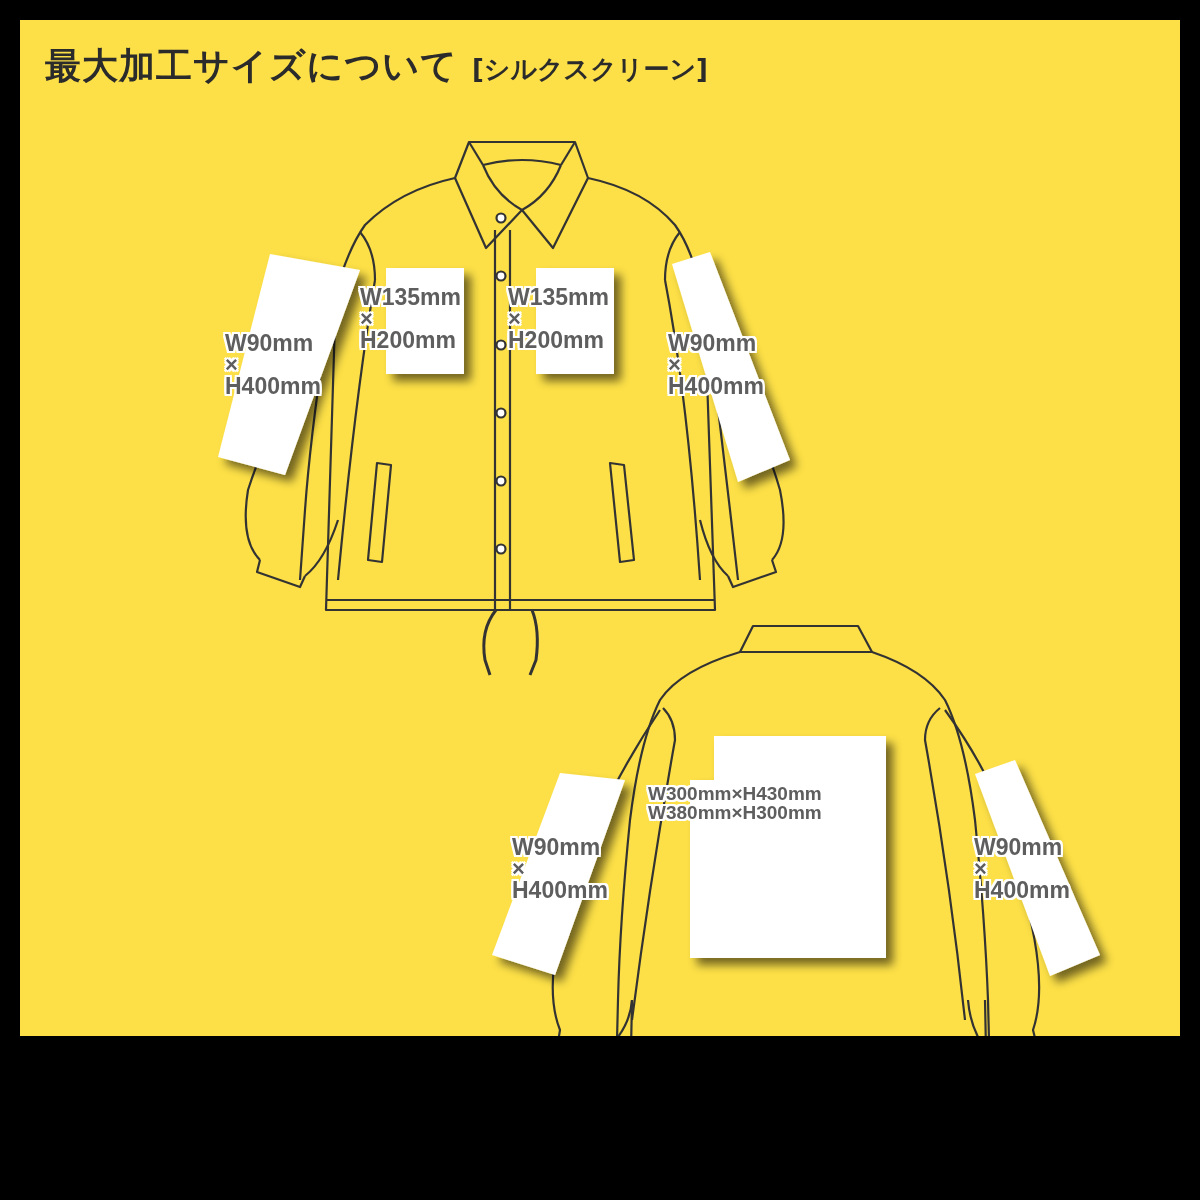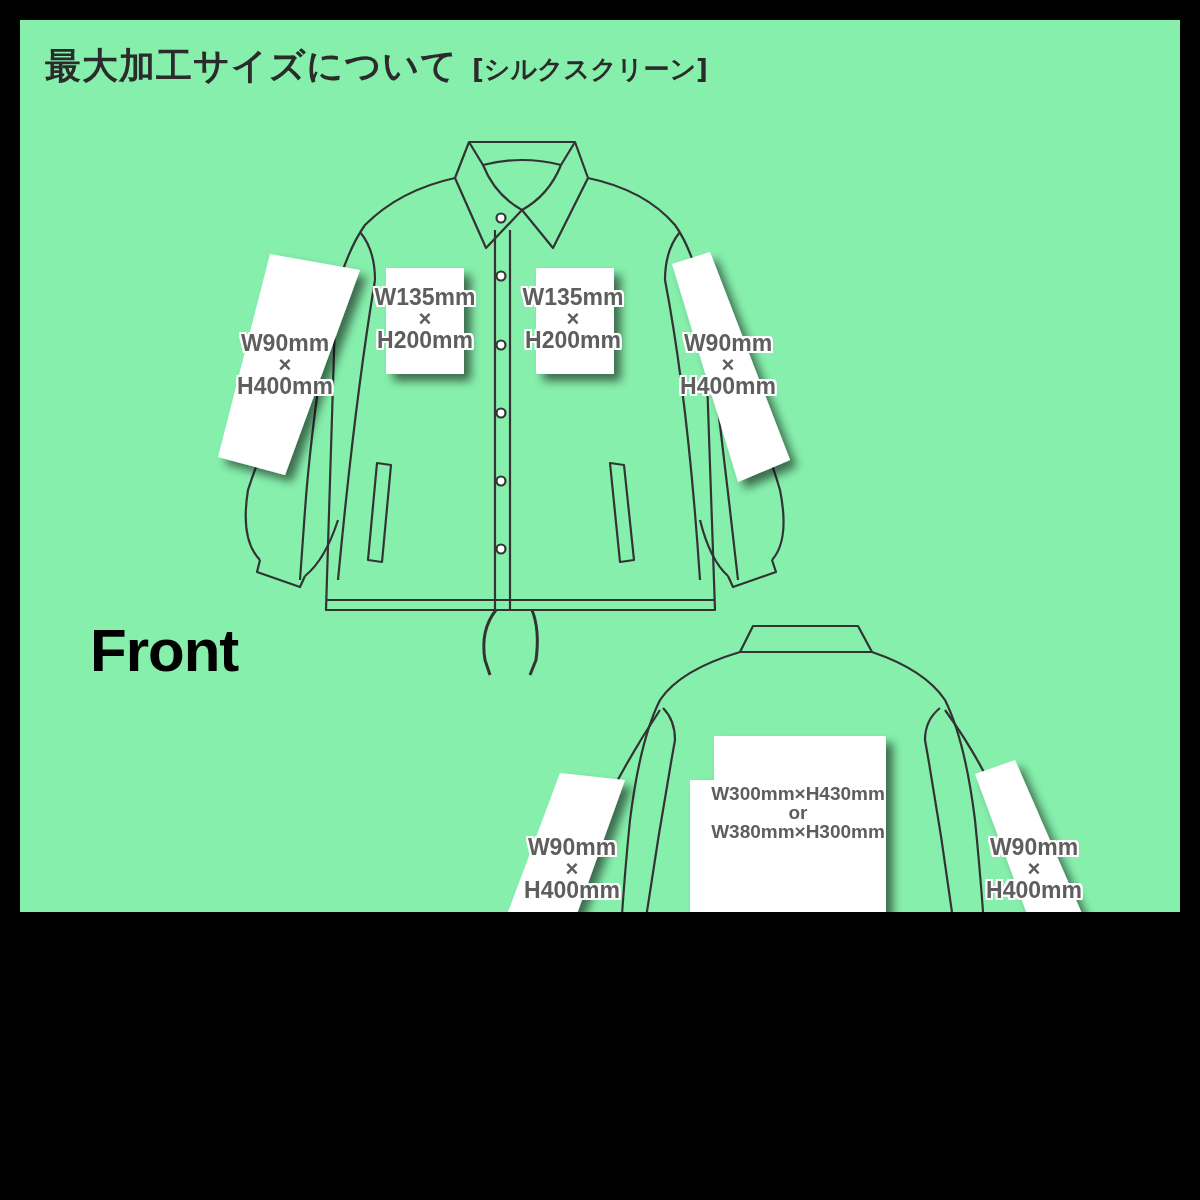--- a/index.html
+++ b/index.html
@@ -6,22 +6,22 @@
     body {
       width: 1200px; height: 1200px;
       background: #000;
       position: relative;
       overflow: hidden;
       font-family: "Liberation Sans", "DejaVu Sans", sans-serif;
     }
     .canvas {
       position: absolute;
       left: 20px; top: 20px;
-      width: 1160px; height: 892px;
-      background: #86efac;
+      width: 1160px; height: 1016px;
+      background: #fde047;
       overflow: hidden;
     }
     .title {
       position: absolute;
       left: 25px; top: 22px;
       font-size: 36px;
       font-weight: bold;
       color: #2b2b2b;
       letter-spacing: 1px;
       white-space: nowrap;
@@ -40,21 +40,20 @@
     .view-label {
       position: absolute;
       font-weight: bold;
       color: #000;
       font-size: 60px;
       font-family: "Liberation Sans", sans-serif;
       letter-spacing: -1px;
     }
     .dim {
       position: absolute;
-      text-align: center;
       font-weight: bold;
       color: #5e5e5e;
       font-family: "Liberation Sans", sans-serif;
       line-height: 1.0;
       white-space: nowrap;
       text-shadow:
         2px 0 0 #fff, -2px 0 0 #fff, 0 2px 0 #fff, 0 -2px 0 #fff,
         2px 2px 0 #fff, -2px -2px 0 #fff, 2px -2px 0 #fff, -2px 2px 0 #fff;
     }
     .dim .line { display: block; }
@@ -162,21 +161,20 @@
     </g>
 
     <g fill="#fff" filter="url(#sh)">
       <polygon points="540,753 605,760 535,955 472,935"></polygon>
       <rect x="670" y="760" width="196" height="178"></rect>
       <rect x="694" y="716" width="172" height="222"></rect>
       <polygon points="955,754 995,740 1080,935 1030,956"></polygon>
     </g>
   </svg>
 
-  <div class="view-label" style="left:70px; top:596px;">Front</div>
   <div class="view-label" style="left:286px; top:1028px;">Back</div>
 
   <div class="dim sm" style="left:205px; top:312px; width:120px;">
     <span class="line">W90mm</span>
     <span class="line x">×</span>
     <span class="line">H400mm</span>
   </div>
   <div class="dim sm" style="left:340px; top:266px; width:130px;">
     <span class="line">W135mm</span>
     <span class="line x">×</span>
@@ -193,21 +191,20 @@
     <span class="line">H400mm</span>
   </div>
 
   <div class="dim sm" style="left:492px; top:816px; width:120px;">
     <span class="line">W90mm</span>
     <span class="line x">×</span>
     <span class="line">H400mm</span>
   </div>
   <div class="dim lg" style="left:628px; top:764px; width:300px;">
     <span class="line">W300mm×H430mm</span>
-    <span class="line">or</span>
     <span class="line">W380mm×H300mm</span>
   </div>
   <div class="dim sm" style="left:954px; top:816px; width:120px;">
     <span class="line">W90mm</span>
     <span class="line x">×</span>
     <span class="line">H400mm</span>
   </div>
 
 </div>
 

